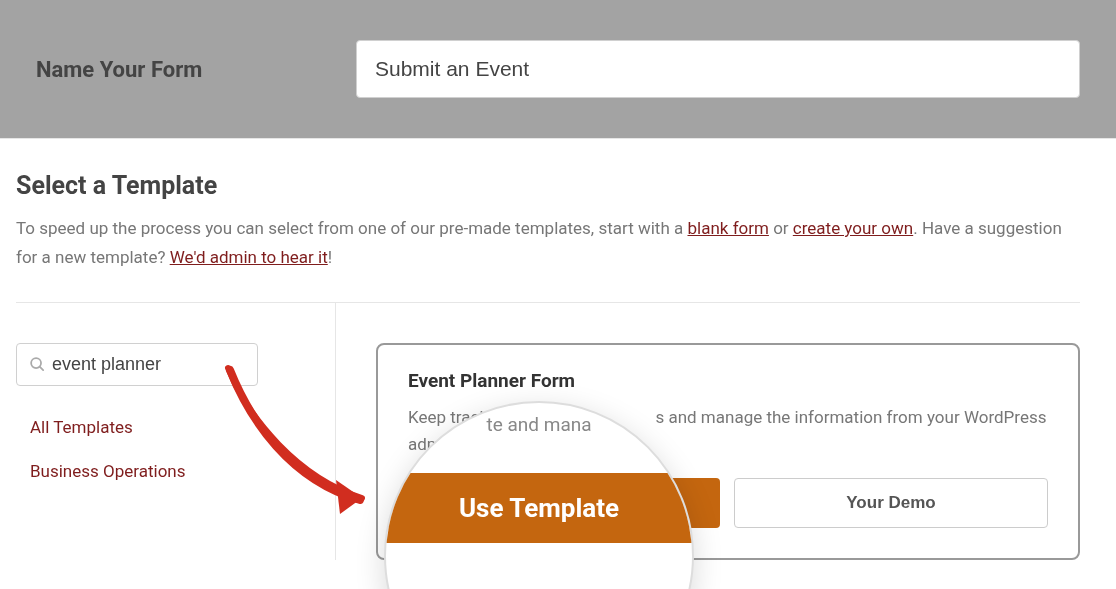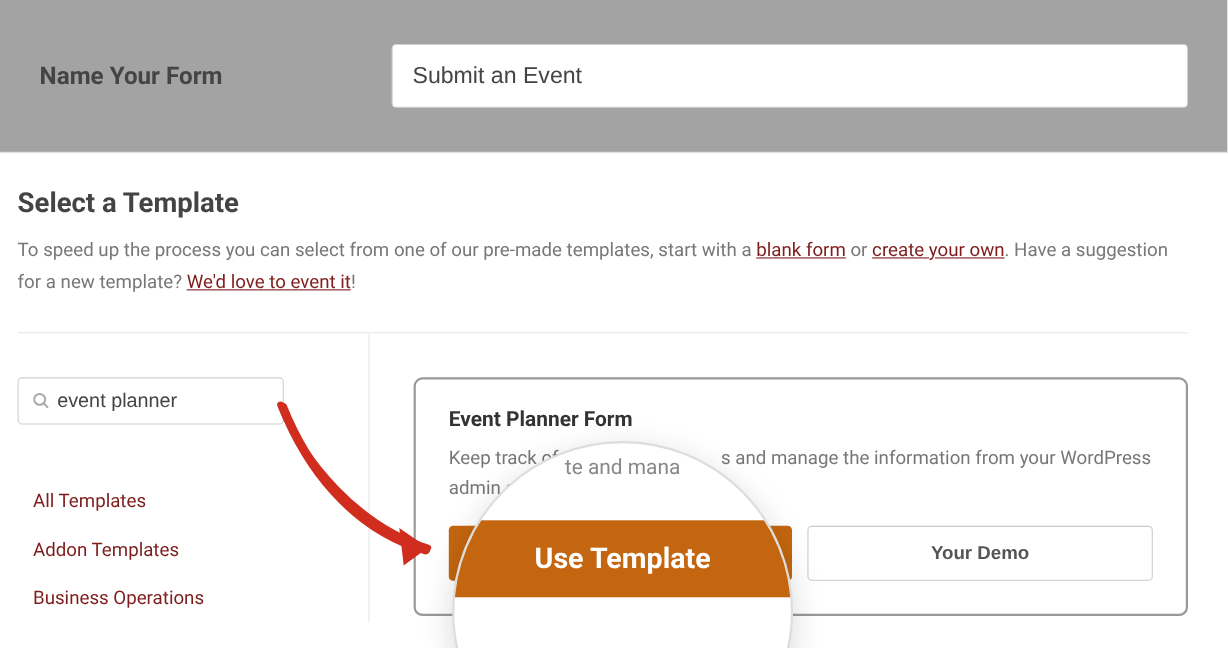--- a/index.html
+++ b/index.html
@@ -62,21 +62,21 @@
     width: 320px;
     border-right: 1px solid #e6e6e6;
     padding: 40px 40px 0 0;
   }
   .search-wrap {
     display: flex;
     align-items: center;
     border: 1px solid #d0d0d0;
     border-radius: 4px;
     padding: 10px 12px;
-    margin-bottom: 48px;
+    margin-bottom: 19px;
     width: 242px;
   }
   .search-icon {
     color: #aaa;
     margin-right: 6px;
     display: flex;
     align-items: center;
   }
   .search-input {
     border: none;
@@ -139,21 +139,20 @@
     font-weight: 600;
     padding: 14px 0;
     cursor: pointer;
   }
   
   .annotation-layer {
     position: absolute;
     top: 0; left: 0;
     width: 940px; height: 589px;
     pointer-events: none;
-    margin-left: 27px;
   }
   .magnifier {
     position: absolute;
     left: 384px;
     top: 401px;
     width: 310px;
     height: 310px;
     border-radius: 50%;
     background: #fff;
     border: 2px solid #ddd;
@@ -190,36 +189,35 @@
 <body>
 
 <div class="header-bar">
   <div class="header-label">Name Your Form</div>
   <input class="name-input" type="text" value="Submit an Event" style="">
 </div>
 
 <div class="body-area">
   <div class="section-title">Select a Template</div>
   <p class="desc">
-    <span>To speed up the process you can select from one of our pre-made templates, start with a </span><a>blank form</a><span> or </span><a>create your own</a><span>. Have a suggestion for a new template? </span><a>We'd love to event it</a><span>!</span>
+    <span>To speed up the process you can select from one of our pre-made templates, start with a </span><a>blank form</a><span> or </span><a>create your own</a><span>. Have a suggestion for a new template? </span><a>We'd admin to hear it</a><span>!</span>
   </p>
 
   <div class="columns">
     <div class="sidebar">
       <div class="search-wrap">
         <span class="search-icon">
           <svg width="17" height="17" viewBox="0 0 24 24" fill="none" stroke="#aaa" stroke-width="2.5" stroke-linecap="round">
               <circle cx="10" cy="10" r="7"></circle>
               <line x1="20" y1="20" x2="15" y2="15"></line>
             </svg>
         </span>
         <input class="search-input" type="text" value="event planner" style="">
       </div>
       <div class="cat-item">All Templates</div>
-      <div class="cat-item">Addon Templates</div>
       <div class="cat-item">Business Operations</div>
     </div>
 
     <div class="main-col">
       <div class="template-card">
         <div class="card-title">Event Planner Form</div>
         <div class="card-desc">
           <span>Keep track of </span>&nbsp;&nbsp;&nbsp;&nbsp;&nbsp;&nbsp;&nbsp;&nbsp;&nbsp;&nbsp;&nbsp;&nbsp;&nbsp;&nbsp;&nbsp;&nbsp;&nbsp;&nbsp;&nbsp;&nbsp;&nbsp;&nbsp;&nbsp;&nbsp;&nbsp;&nbsp;&nbsp;&nbsp;&nbsp;&nbsp;&nbsp;&nbsp;&nbsp;&nbsp;<span>s and manage the information from your WordPress admin a</span>
         </div>
         <div class="btn-row">

